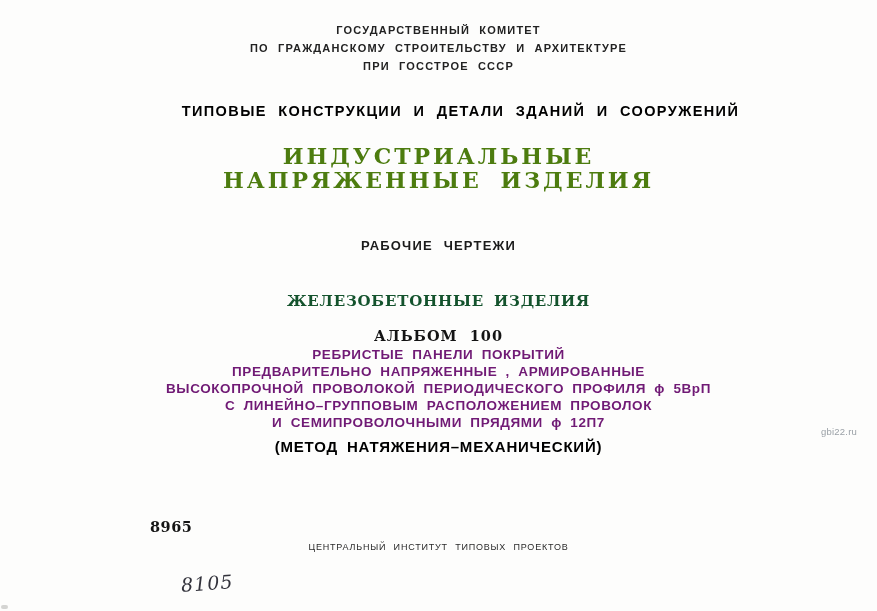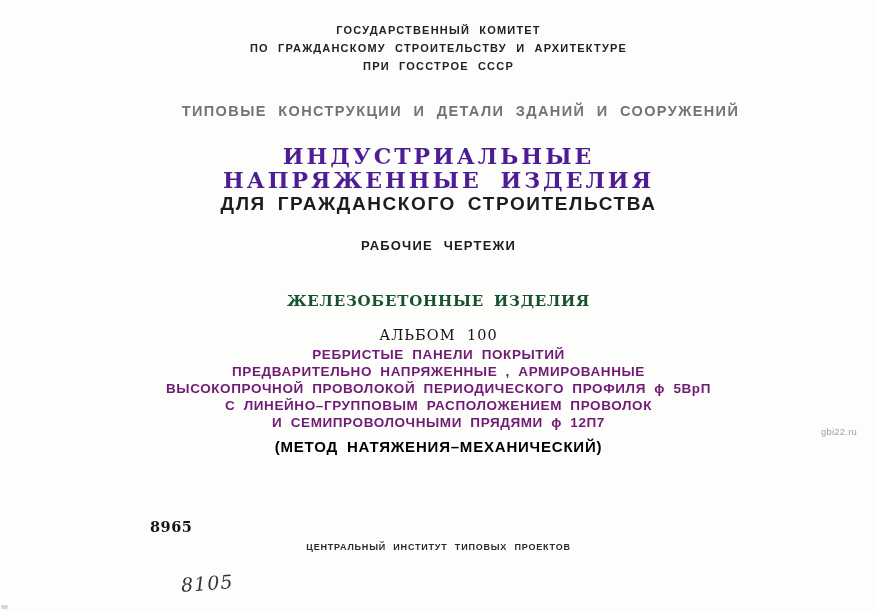--- a/index.html
+++ b/index.html
@@ -29,30 +29,30 @@
     font-weight: bold;
     letter-spacing: 1.2px;
     word-spacing: 5px;
     color: #222;
   }
   .series-header {
     font-size: 14.5px;
     font-weight: bold;
     letter-spacing: 1.4px;
     word-spacing: 6px;
-    color: #737373;
+    color: #000000;
     margin-left: 44px;
   }
   .title-main {
     font-family: "DejaVu Serif", "Liberation Serif", serif;
     font-size: 22px;
     font-weight: bold;
     letter-spacing: 3px;
     word-spacing: 8px;
-    color: #4c1d95;
+    color: #4d7c0f;
   }
   .title-sub {
     font-size: 19px;
     font-weight: 600;
     letter-spacing: 1.6px;
     word-spacing: 5px;
     color: #1c1c1c;
   }
   .drawings {
     font-size: 13px;
@@ -72,21 +72,21 @@
     font-family: "DejaVu Serif", "Liberation Serif", serif;
     font-size: 15px;
     font-weight: bold;
     letter-spacing: 0.8px;
     word-spacing: 4px;
     color: #14532d;
   }
   .album-title {
     font-family: "DejaVu Serif", "Liberation Serif", serif;
     font-size: 14.5px;
-    font-weight: normal;
+    font-weight: bold;
     letter-spacing: 1px;
     word-spacing: 6px;
     color: #141414;
   }
   .album-line {
     font-size: 13.5px;
     font-weight: 600;
     letter-spacing: 0.6px;
     word-spacing: 4px;
     color: #701a75;
@@ -103,21 +103,21 @@
     left: 150px;
     top: 518px;
     font-family: "DejaVu Serif", "Liberation Serif", serif;
     font-size: 14.5px;
     font-weight: bold;
     letter-spacing: 0.5px;
     color: #141414;
   }
   .publisher-1 {
     font-size: 9px;
-    font-weight: bold;
+    font-weight: normal;
     letter-spacing: 0.8px;
     word-spacing: 4px;
     color: #2a2a2a;
   }
   .publisher-2 {
     font-size: 10.5px;
     font-weight: bold;
     letter-spacing: 1.5px;
     color: #222;
   }
@@ -158,21 +158,20 @@
 <div class="page">
 
   <div class="cline committee" style="top:24px">ГОСУДАРСТВЕННЫЙ КОМИТЕТ</div>
   <div class="cline committee" style="top:60px">ПРИ ГОССТРОЕ СССР</div>
   <div class="cline committee" style="top:42px">ПО ГРАЖДАНСКОМУ СТРОИТЕЛЬСТВУ И АРХИТЕКТУРЕ</div>
 
   <div class="cline series-header" style="top:103px">ТИПОВЫЕ КОНСТРУКЦИИ И ДЕТАЛИ ЗДАНИЙ И СООРУЖЕНИЙ</div>
 
   <div class="cline title-main" style="top:143px">ИНДУСТРИАЛЬНЫЕ</div>
   <div class="cline title-main" style="top:167px">НАПРЯЖЕННЫЕ ИЗДЕЛИЯ</div>
-  <div class="cline title-sub" style="top:193px">ДЛЯ ГРАЖДАНСКОГО СТРОИТЕЛЬСТВА</div>
 
   <div class="cline drawings" style="top:238px">РАБОЧИЕ ЧЕРТЕЖИ</div>
 
   <div class="cline series-2" style="top:292px">ЖЕЛЕЗОБЕТОННЫЕ ИЗДЕЛИЯ</div>
 
   <div class="cline album-title" style="top:327px">АЛЬБОМ 100</div>
   <div class="cline album-line" style="top:347px">РЕБРИСТЫЕ ПАНЕЛИ ПОКРЫТИЙ</div>
   <div class="cline album-line" style="top:364px">ПРЕДВАРИТЕЛЬНО НАПРЯЖЕННЫЕ , АРМИРОВАННЫЕ</div>
   <div class="cline album-line" style="top:381px">ВЫСОКОПРОЧНОЙ ПРОВОЛОКОЙ ПЕРИОДИЧЕСКОГО ПРОФИЛЯ ϕ 5ВрП</div>
   <div class="cline album-line" style="top:398px">С ЛИНЕЙНО–ГРУППОВЫМ РАСПОЛОЖЕНИЕМ ПРОВОЛОК</div>

